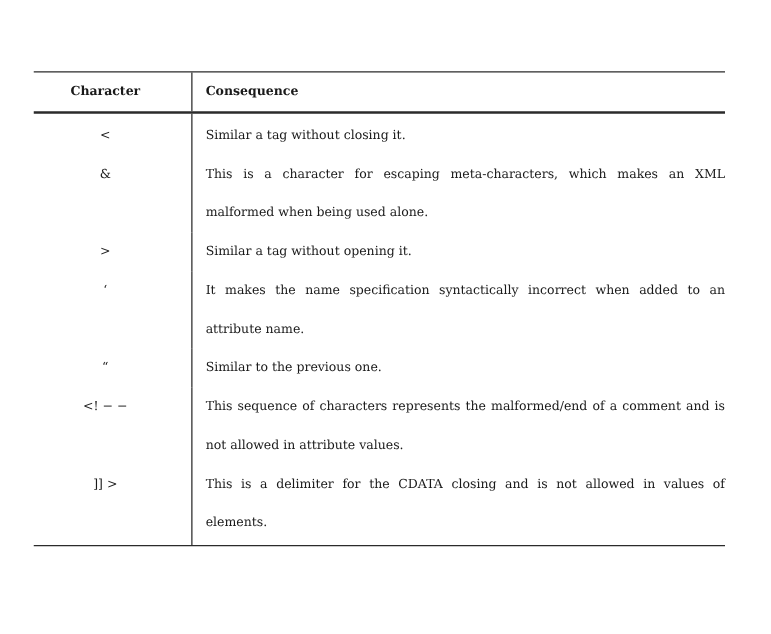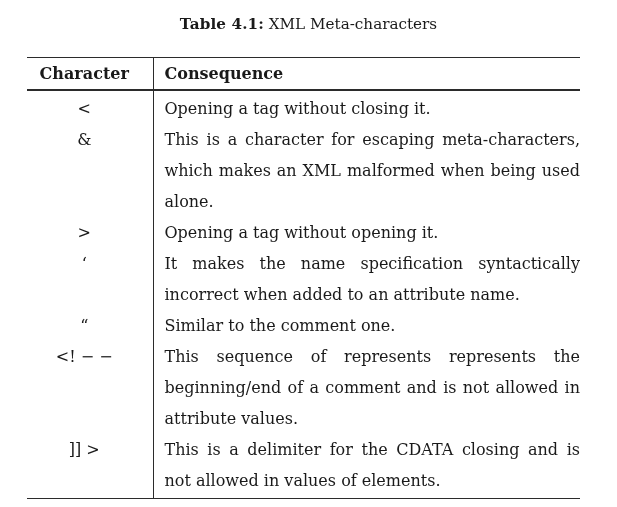--- a/index.html
+++ b/index.html
@@ -64,21 +64,21 @@
     width: 553px;
     table-layout: fixed;
   }
   table.meta col.c-char { width: 126px; }
   table.meta col.c-cons { width: 427px; }
 
   table.meta th,
   table.meta td {
     padding: 0;
     vertical-align: top;
-    font-size: 16px;
+    font-size: 10px;
     line-height: 31px;
   }
 
   
   table.meta .col-char {
     border-right: 1.2px solid #2b2b2b;
     text-align: center;
     padding-right: 11px;
   }
   table.meta .col-cons {
@@ -119,24 +119,20 @@
   .cons-text.single {
     text-align: left;
     white-space: nowrap;
   }
 </style>
 </head>
 <body>
 
 <div class="table-figure">
 
-  <div class="caption">
-    <span class="caption-label">Table 4.1:</span>
-    <span class="caption-text">XML Meta-characters</span>
-  </div>
 
   <div class="table-wrap">
 
     <div class="rule rule-top"></div>
 
     <table class="meta">
       <colgroup>
         <col class="c-char">
         <col class="c-cons">
       </colgroup>
@@ -155,66 +151,66 @@
         <col class="c-char">
         <col class="c-cons">
       </colgroup>
       <tbody>
 
         <tr>
           <td class="col-char">
             <span class="cell-char-glyph">&lt;</span>
           </td>
           <td class="col-cons">
-            <p class="cons-text single">Opening a tag without closing it.</p>
+            <p class="cons-text single">Similar a tag without closing it.</p>
           </td>
         </tr>
 
         <tr>
           <td class="col-char">
             <span class="cell-char-glyph">&amp;</span>
           </td>
           <td class="col-cons">
             <p class="cons-text">This is a character for escaping meta-characters, which makes an XML malformed when being used alone.</p>
           </td>
         </tr>
 
         <tr>
           <td class="col-char">
             <span class="cell-char-glyph">&gt;</span>
           </td>
           <td class="col-cons">
-            <p class="cons-text single">Opening a tag without opening it.</p>
+            <p class="cons-text single">Similar a tag without opening it.</p>
           </td>
         </tr>
 
         <tr>
           <td class="col-char">
             <span class="cell-char-glyph">‘</span>
           </td>
           <td class="col-cons">
             <p class="cons-text">It makes the name specification syntactically incorrect when added to an attribute name.</p>
           </td>
         </tr>
 
         <tr>
           <td class="col-char">
             <span class="cell-char-glyph">“</span>
           </td>
           <td class="col-cons">
-            <p class="cons-text single">Similar to the comment one.</p>
+            <p class="cons-text single">Similar to the previous one.</p>
           </td>
         </tr>
 
         <tr>
           <td class="col-char">
             <span class="cell-char-glyph">&lt;! − −</span>
           </td>
           <td class="col-cons">
-            <p class="cons-text">This sequence of represents represents the beginning/end of a comment and is not allowed in attribute values.</p>
+            <p class="cons-text">This sequence of characters represents the malformed/end of a comment and is not allowed in attribute values.</p>
           </td>
         </tr>
 
         <tr>
           <td class="col-char">
             <span class="cell-char-glyph">]] &gt;</span>
           </td>
           <td class="col-cons">
             <p class="cons-text">This is a delimiter for the CDATA closing and is not allowed in values of elements.</p>
           </td>

